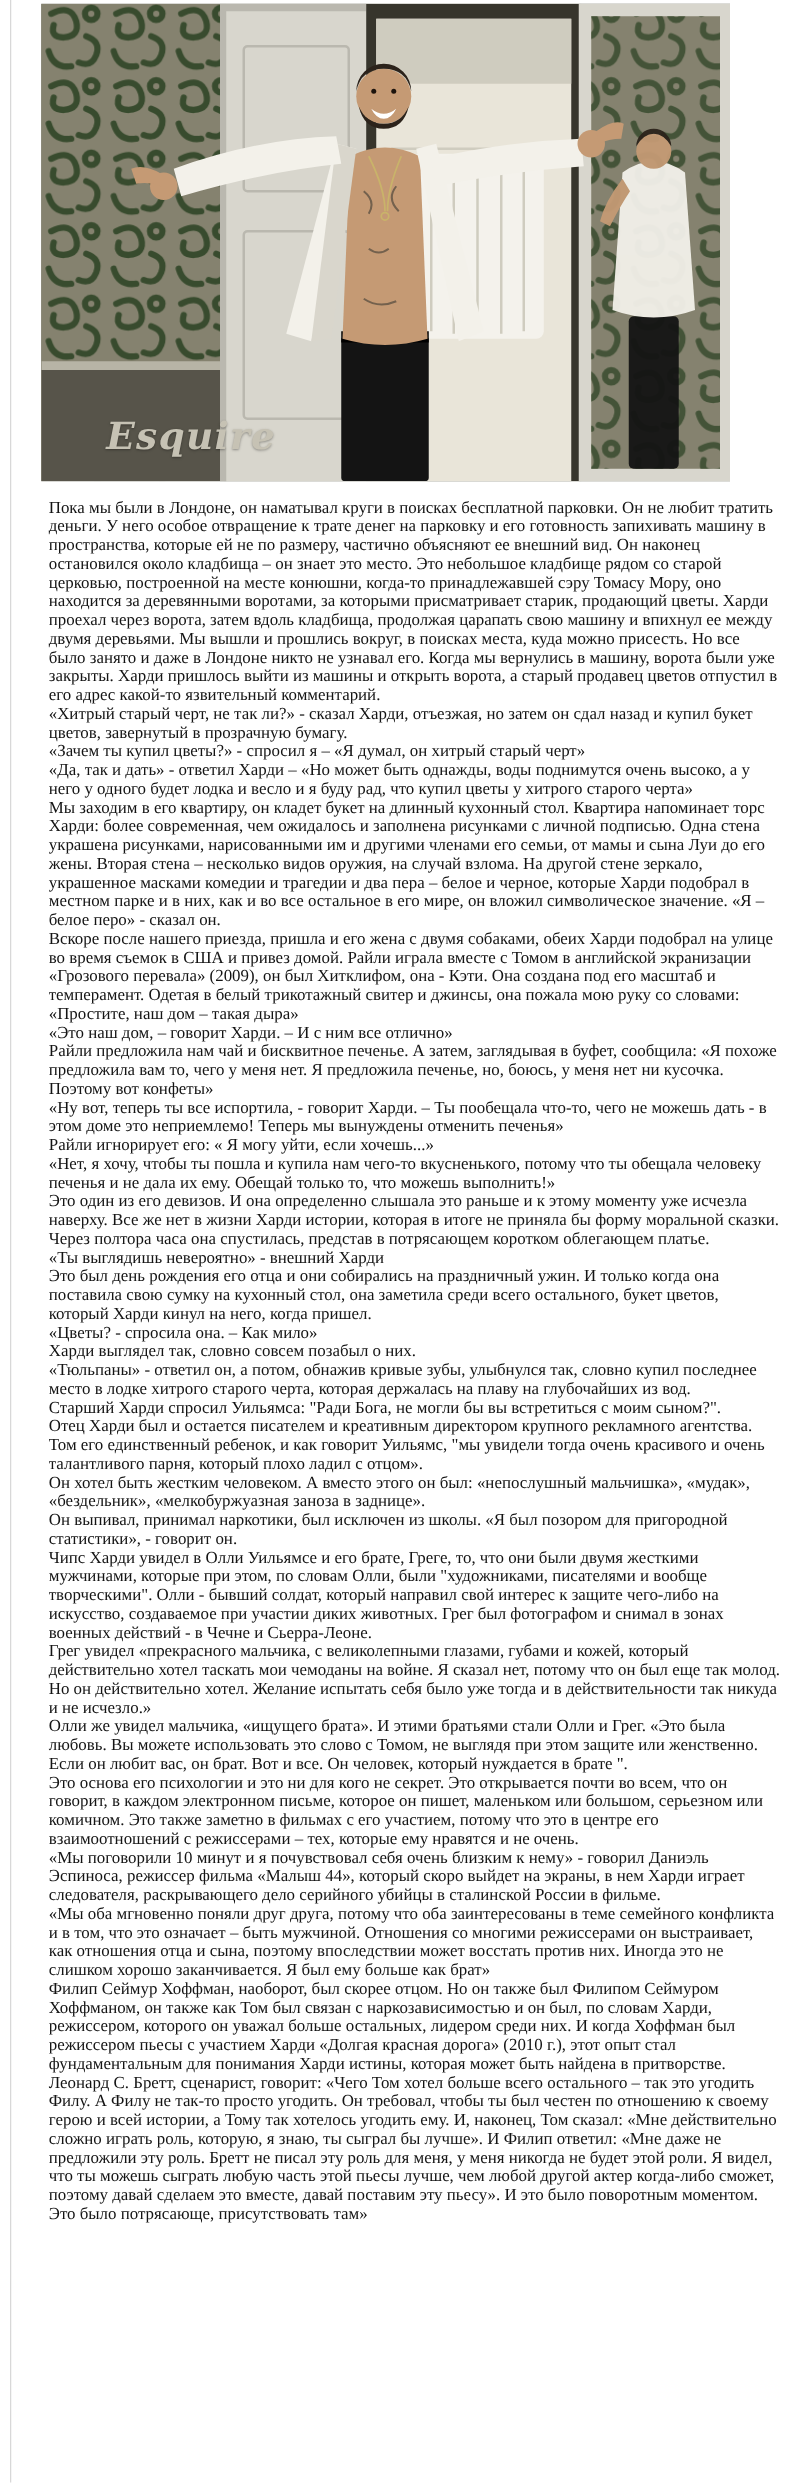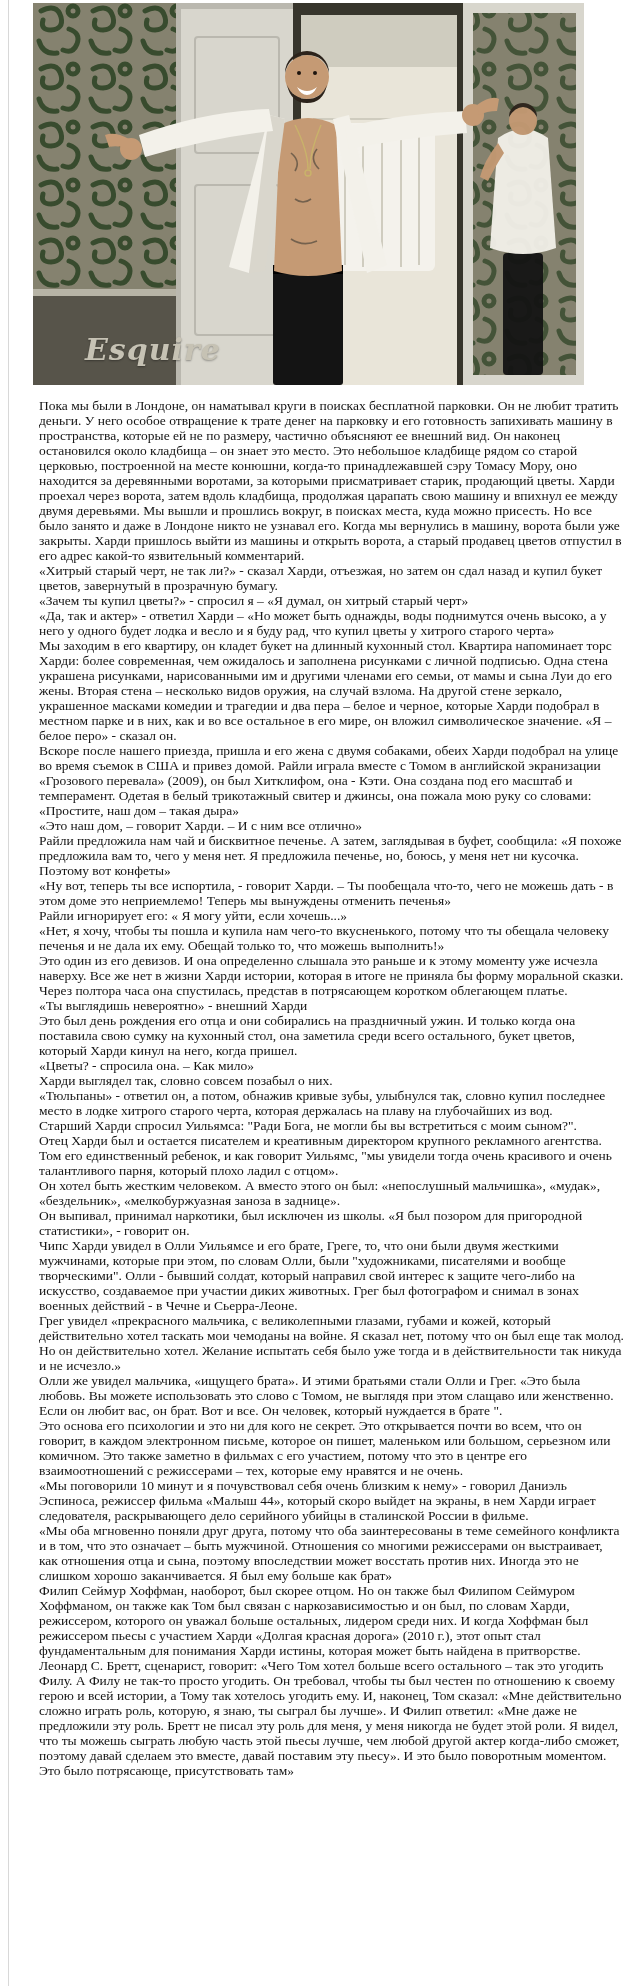--- a/index.html
+++ b/index.html
@@ -126,40 +126,40 @@
       <circle cx="282" cy="70" r="2" fill="#1d140d"></circle>
     </g>
   </svg>
   <span class="esquire">Esquire</span>
 </div>
 
 <div class="article">
     <p>Пока мы были в Лондоне, он наматывал круги в поисках бесплатной парковки. Он не любит тратить деньги. У него особое отвращение к трате денег на парковку и его готовность запихивать машину в пространства, которые ей не по размеру, частично объясняют ее внешний вид. Он наконец остановился около кладбища – он знает это место. Это небольшое кладбище рядом со старой церковью, построенной на месте конюшни, когда-то принадлежавшей сэру Томасу Мору, оно находится за деревянными воротами, за которыми присматривает старик, продающий цветы. Харди проехал через ворота, затем вдоль кладбища, продолжая царапать свою машину и впихнул ее между двумя деревьями. Мы вышли и прошлись вокруг, в поисках места, куда можно присесть. Но все было занято и даже в Лондоне никто не узнавал его. Когда мы вернулись в машину, ворота были уже закрыты. Харди пришлось выйти из машины и открыть ворота, а старый продавец цветов отпустил в его адрес какой-то язвительный комментарий.</p>
     <p>«Хитрый старый черт, не так ли?» - сказал Харди, отъезжая, но затем он сдал назад и купил букет цветов, завернутый в прозрачную бумагу.</p>
     <p>«Зачем ты купил цветы?» - спросил я – «Я думал, он хитрый старый черт»</p>
-    <p>«Да, так и актер» - ответил Харди – «Но может быть однажды, воды поднимутся очень высоко, а у него у одного будет лодка и весло и я буду рад, что купил цветы у хитрого старого черта»</p>
+    <p>«Да, так и дать» - ответил Харди – «Но может быть однажды, воды поднимутся очень высоко, а у него у одного будет лодка и весло и я буду рад, что купил цветы у хитрого старого черта»</p>
     <p>Мы заходим в его квартиру, он кладет букет на длинный кухонный стол. Квартира напоминает торс Харди: более современная, чем ожидалось и заполнена рисунками с личной подписью. Одна стена украшена рисунками, нарисованными им и другими членами его семьи, от мамы и сына Луи до его жены. Вторая стена – несколько видов оружия, на случай взлома. На другой стене зеркало, украшенное масками комедии и трагедии и два пера – белое и черное, которые Харди подобрал в местном парке и в них, как и во все остальное в его мире, он вложил символическое значение. «Я – белое перо» - сказал он.</p>
     <p>Вскоре после нашего приезда, пришла и его жена с двумя собаками, обеих Харди подобрал на улице во время съемок в США и привез домой. Райли играла вместе с Томом в английской экранизации «Грозового перевала» (2009), он был Хитклифом, она - Кэти. Она создана под его масштаб и темперамент. Одетая в белый трикотажный свитер и джинсы, она пожала мою руку со словами: «Простите, наш дом – такая дыра»</p>
     <p>«Это наш дом, – говорит Харди. – И с ним все отлично»</p>
     <p>Райли предложила нам чай и бисквитное печенье. А затем, заглядывая в буфет, сообщила: «Я похоже предложила вам то, чего у меня нет. Я предложила печенье, но, боюсь, у меня нет ни кусочка. Поэтому вот конфеты»</p>
     <p>«Ну вот, теперь ты все испортила, - говорит Харди. – Ты пообещала что-то, чего не можешь дать - в этом доме это неприемлемо! Теперь мы вынуждены отменить  печенья»</p>
     <p>Райли игнорирует его: « Я могу уйти, если хочешь...»</p>
     <p>«Нет, я хочу, чтобы ты пошла и купила нам чего-то вкусненького, потому что ты обещала человеку печенья и не дала их ему. Обещай только то, что можешь выполнить!»</p>
     <p>Это один из его девизов. И она определенно слышала это раньше и к этому моменту уже исчезла наверху.  Все же нет в жизни Харди истории, которая в итоге не приняла бы форму моральной сказки. Через полтора часа она спустилась, представ в потрясающем коротком облегающем платье.</p>
     <p>«Ты выглядишь невероятно» - внешний Харди</p>
     <p>Это был день рождения его отца и они собирались на праздничный ужин. И только когда она поставила свою сумку на кухонный стол, она заметила среди всего остального, букет цветов, который Харди кинул на него, когда пришел.</p>
     <p>«Цветы? - спросила она. – Как мило»</p>
     <p>Харди выглядел так, словно совсем позабыл о них.</p>
     <p>«Тюльпаны» - ответил он, а потом, обнажив кривые зубы, улыбнулся так, словно купил последнее место в лодке хитрого старого черта, которая держалась на плаву на глубочайших из вод.</p>
     <p>Старший Харди спросил Уильямса: "Ради Бога, не могли бы вы встретиться с моим сыном?".</p>
     <p>Отец Харди был и остается писателем и креативным директором крупного рекламного агентства.</p>
     <p>Том его единственный ребенок, и как говорит Уильямс, "мы увидели тогда очень красивого и очень талантливого парня, который плохо ладил с отцом».</p>
     <p>Он хотел быть жестким человеком. А вместо этого он был: «непослушный мальчишка»,  «мудак», «бездельник», «мелкобуржуазная заноза в заднице».</p>
     <p>Он выпивал, принимал наркотики, был исключен из школы. «Я был позором для пригородной статистики», - говорит он.</p>
     <p>Чипс Харди увидел в Олли Уильямсе и его брате, Греге, то, что они были двумя жесткими мужчинами, которые при этом, по словам Олли, были "художниками, писателями и вообще творческими".  Олли - бывший солдат, который направил свой интерес к защите чего-либо на искусство, создаваемое при участии диких животных. Грег был фотографом и снимал в зонах военных действий - в Чечне и Сьерра-Леоне.</p>
     <p>Грег увидел «прекрасного мальчика, с великолепными глазами, губами и кожей, который действительно хотел таскать мои чемоданы на войне. Я сказал нет, потому что он был еще так молод. Но он действительно хотел. Желание испытать себя было уже тогда и в действительности так никуда и не исчезло.»</p>
-    <p>Олли же увидел мальчика, «ищущего брата». И этими братьями стали Олли и Грег.  «Это была любовь. Вы можете использовать это слово с Томом, не выглядя при этом слащаво  или женственно. Если он любит вас, он брат. Вот и все. Он человек, который нуждается в брате ".</p>
+    <p>Олли же увидел мальчика, «ищущего брата». И этими братьями стали Олли и Грег.  «Это была любовь. Вы можете использовать это слово с Томом, не выглядя при этом защите  или женственно. Если он любит вас, он брат. Вот и все. Он человек, который нуждается в брате ".</p>
     <p>Это основа его психологии и это ни для кого не секрет. Это открывается почти во всем, что он говорит, в каждом электронном письме, которое он пишет, маленьком или большом, серьезном или комичном. Это также заметно в фильмах с его участием, потому что это в центре его взаимоотношений с режиссерами – тех, которые ему нравятся и не очень.</p>
     <p>«Мы поговорили 10 минут и я почувствовал себя очень близким к нему» - говорил Даниэль Эспиноса, режиссер фильма «Малыш 44», который скоро выйдет на экраны, в нем Харди играет следователя, раскрывающего дело серийного убийцы в сталинской России в фильме.</p>
     <p>«Мы оба мгновенно поняли друг друга, потому что оба заинтересованы в теме семейного конфликта и в том, что это означает – быть мужчиной. Отношения со многими режиссерами он выстраивает, как отношения отца и сына, поэтому впоследствии может восстать против них. Иногда это не слишком хорошо заканчивается. Я был ему больше как брат»</p>
     <p>Филип Сеймур Хоффман, наоборот, был скорее отцом. Но он также был Филипом Сеймуром Хоффманом, он также как Том был связан с наркозависимостью и он был, по словам Харди, режиссером, которого он уважал больше остальных, лидером среди них. И когда Хоффман был режиссером пьесы с участием Харди «Долгая красная дорога» (2010 г.), этот опыт стал фундаментальным для понимания Харди истины, которая может быть найдена в притворстве.</p>
     <p>Леонард С. Бретт, сценарист, говорит: «Чего Том хотел больше всего остального – так это угодить Филу. А Филу не так-то просто угодить. Он требовал, чтобы ты был честен по отношению к своему герою и всей истории, а Тому так хотелось угодить ему. И, наконец, Том сказал: «Мне действительно сложно играть роль, которую, я знаю, ты сыграл бы лучше». И Филип ответил: «Мне даже не предложили эту роль. Бретт не писал эту роль для меня, у меня никогда не будет этой роли. Я видел, что ты можешь сыграть любую часть этой пьесы лучше, чем любой другой актер когда-либо сможет, поэтому давай сделаем это вместе, давай поставим эту пьесу». И это было поворотным моментом. Это было потрясающе, присутствовать там»</p>
   </div>
 
 </body></html>

